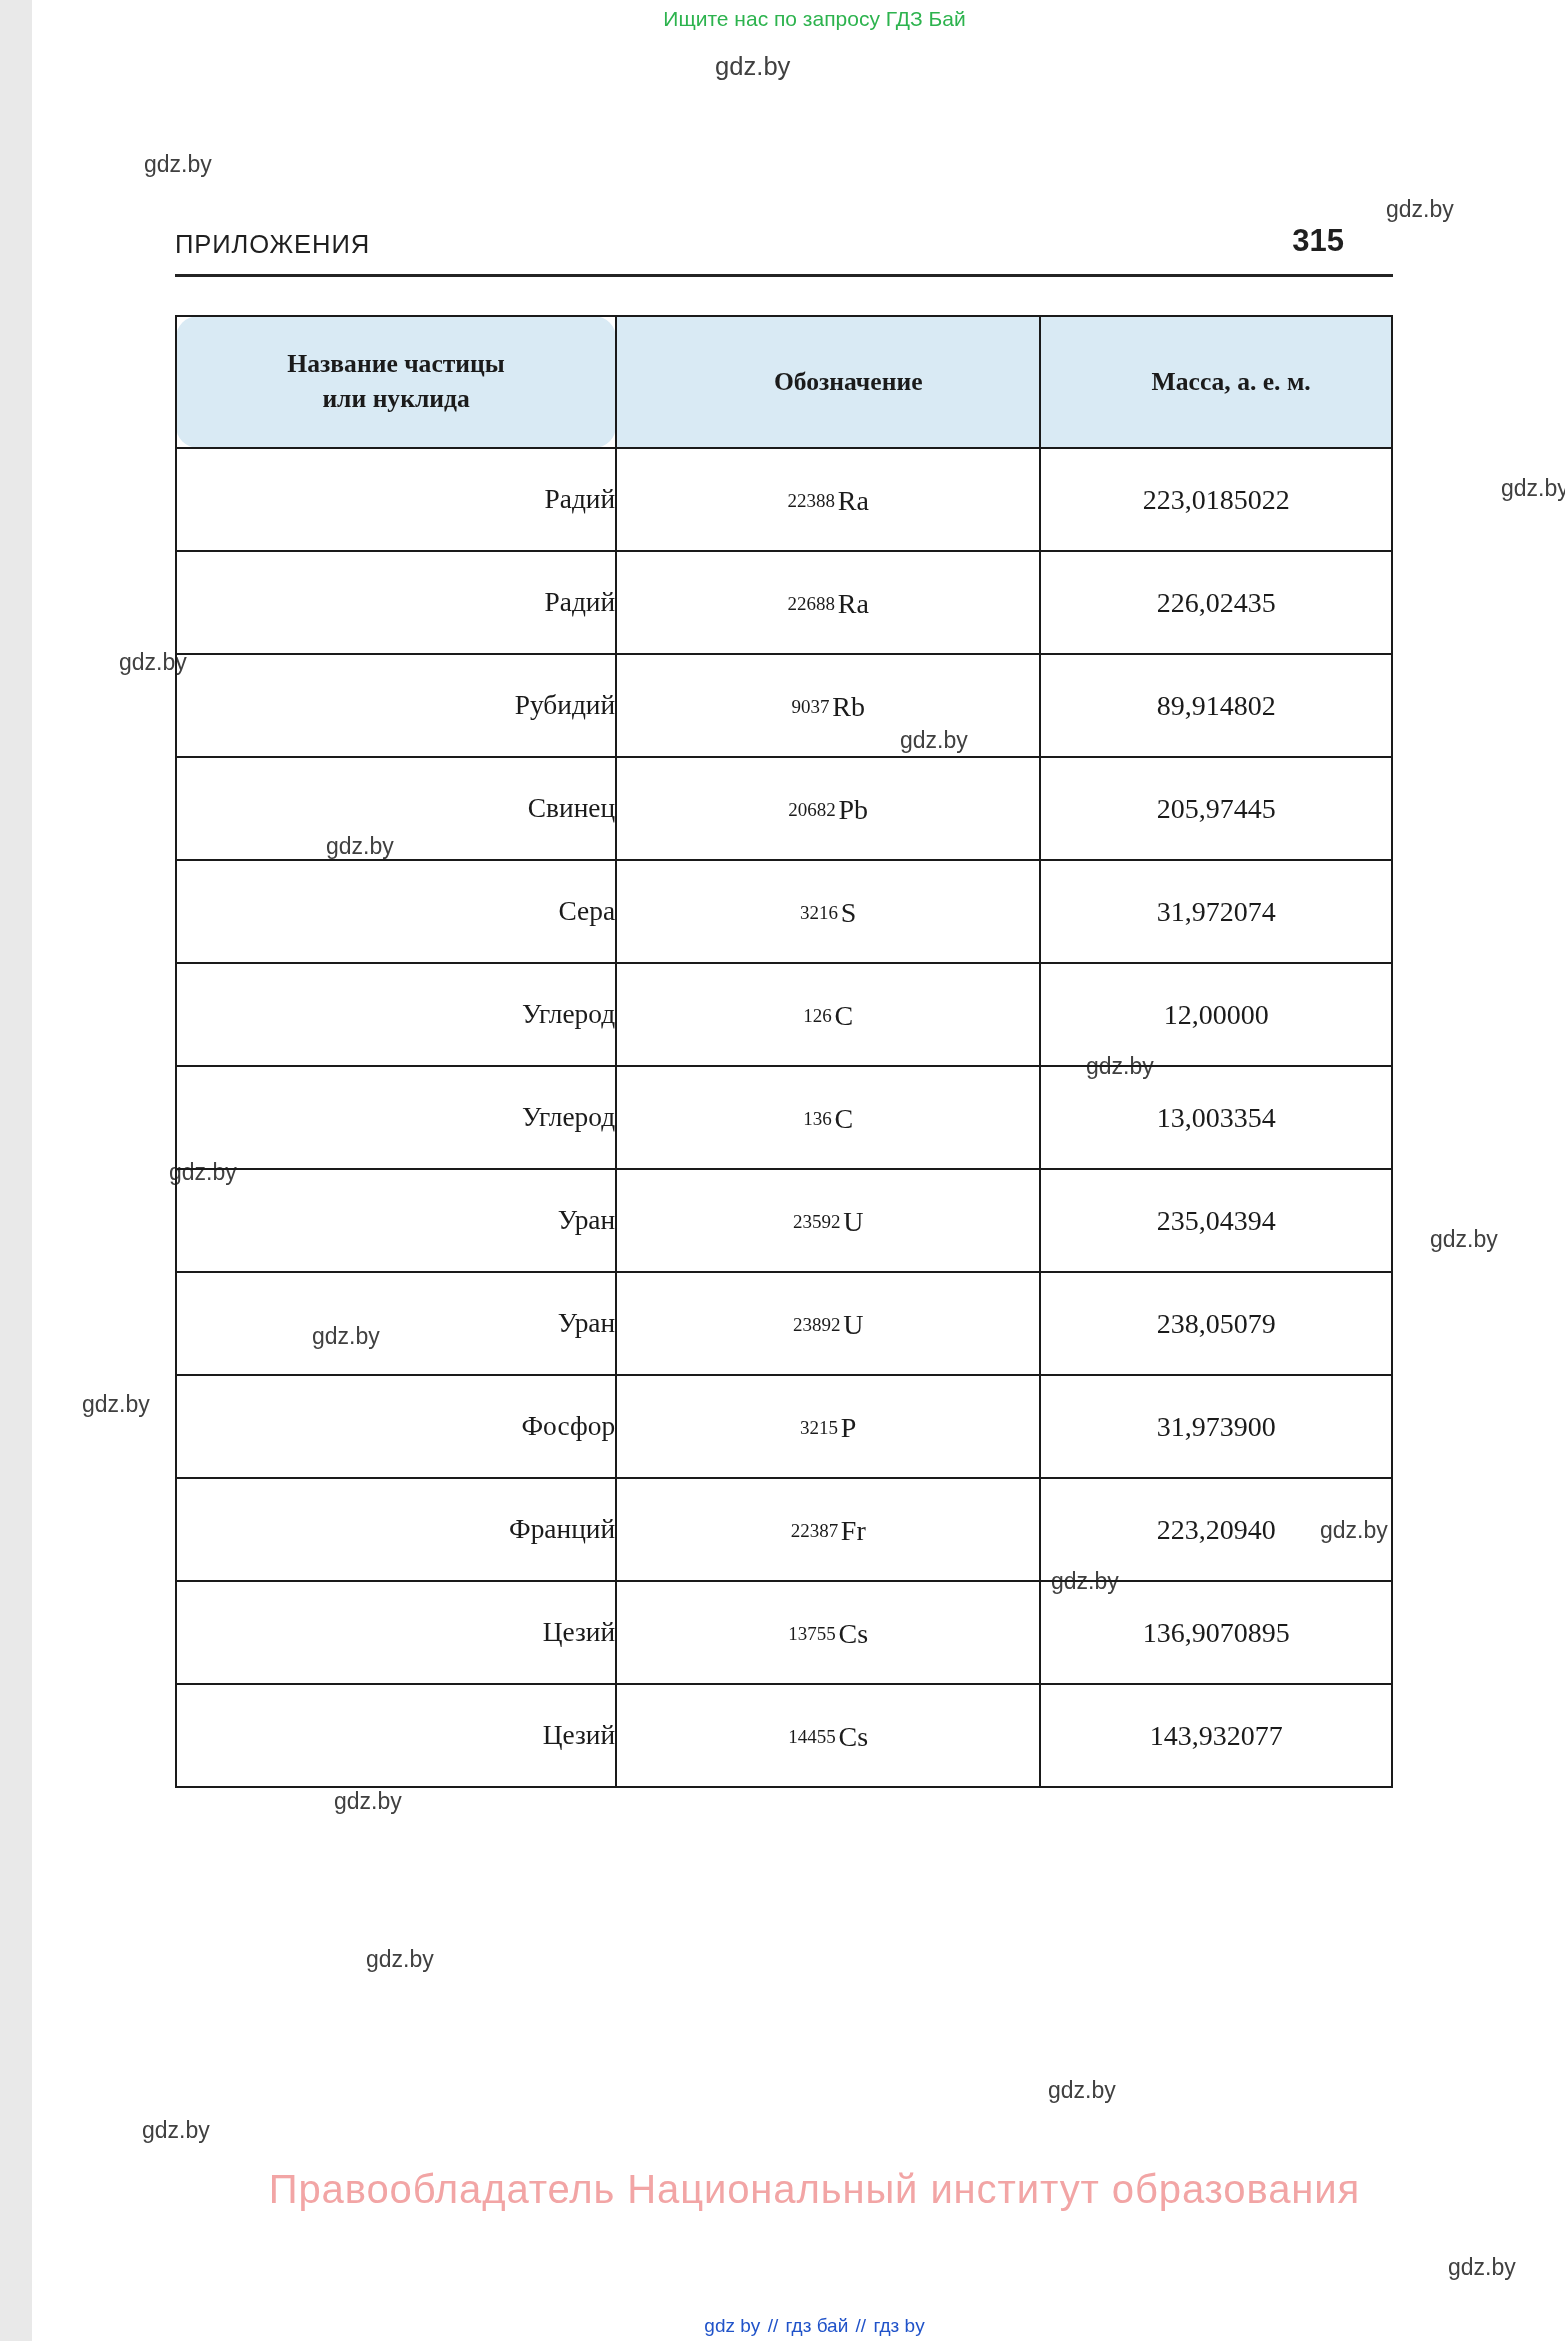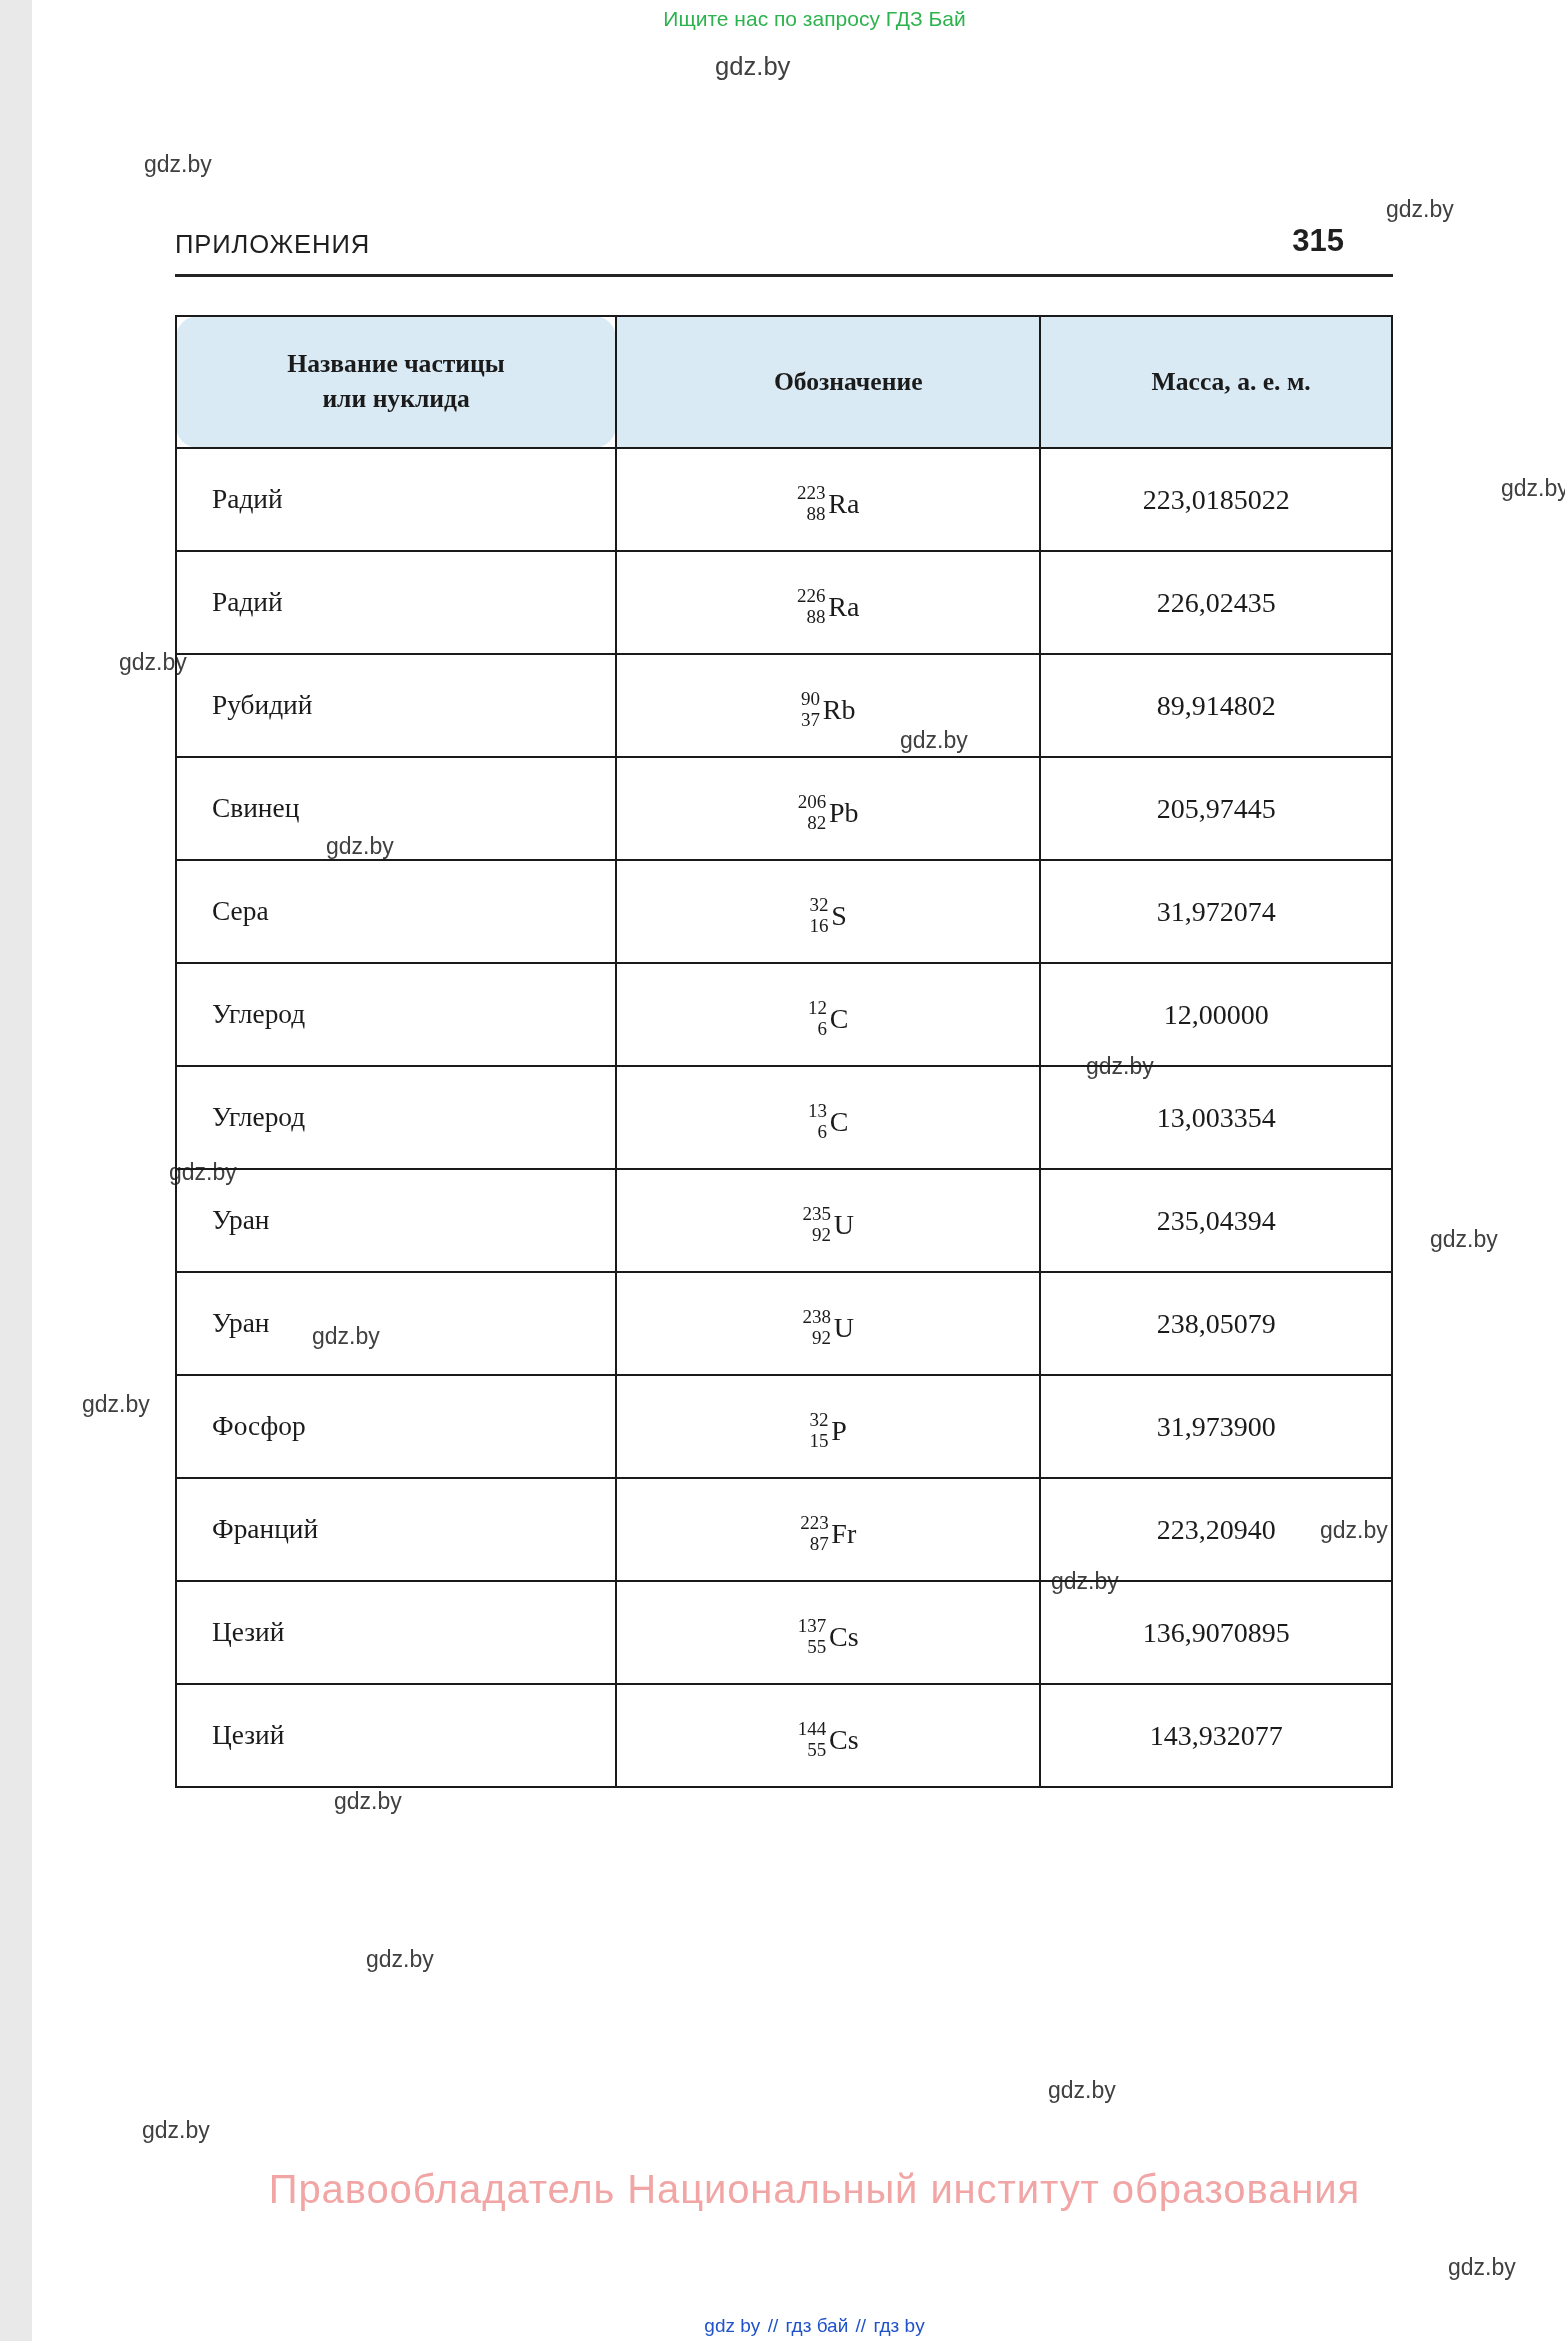--- a/index.html
+++ b/index.html
@@ -68,30 +68,30 @@
   }
   .th-inner{white-space:pre-line;}
   .col-name{width:413px;border-radius:22px;}
   .col-sym{width:398px;padding-left:40px;}
   .col-mass{width:330px;padding-left:30px;}
   .nuclide-table td{
     height:103px;
     vertical-align:middle;
   }
   td.c-name{
-    text-align:left;padding-left:35px;
+    text-align:right;padding-left:35px;
     font-size:27.4px;
   }
   td.c-sym,td.c-mass{
     text-align:center;
     font-size:28px;
   }
   .nuclide{display:inline-flex;align-items:center;}
   .nums{
-    display:inline-flex;flex-direction:column;align-items:flex-end;
+    display:inline-flex;flex-direction:row;align-items:flex-end;
     font-size:19px;line-height:1.08;margin-right:2.7px;
   }
   .sym{font-size:28px;}
   .copyright{
     position:absolute;left:0;top:2167px;width:100%;
     text-align:center;
     font-family:"Liberation Sans", sans-serif;
     font-size:40px;letter-spacing:0.9px;
     color:var(--copyright-pink);
   }

